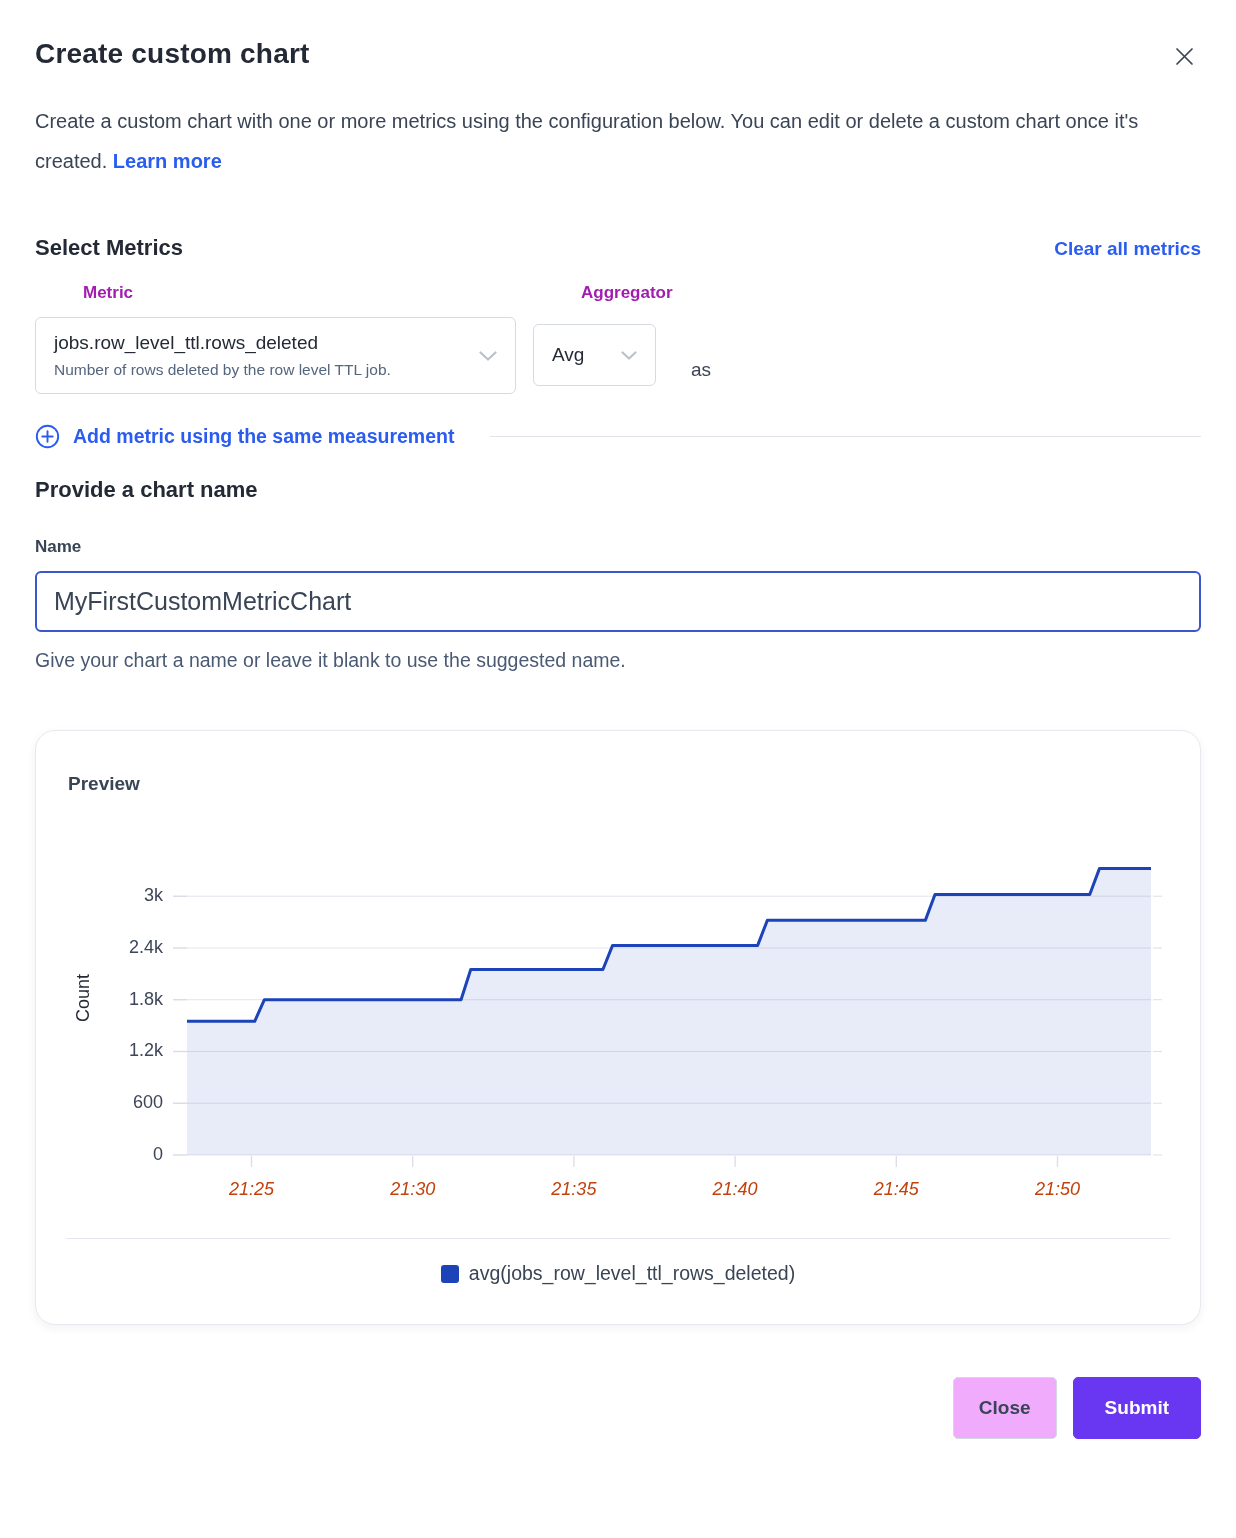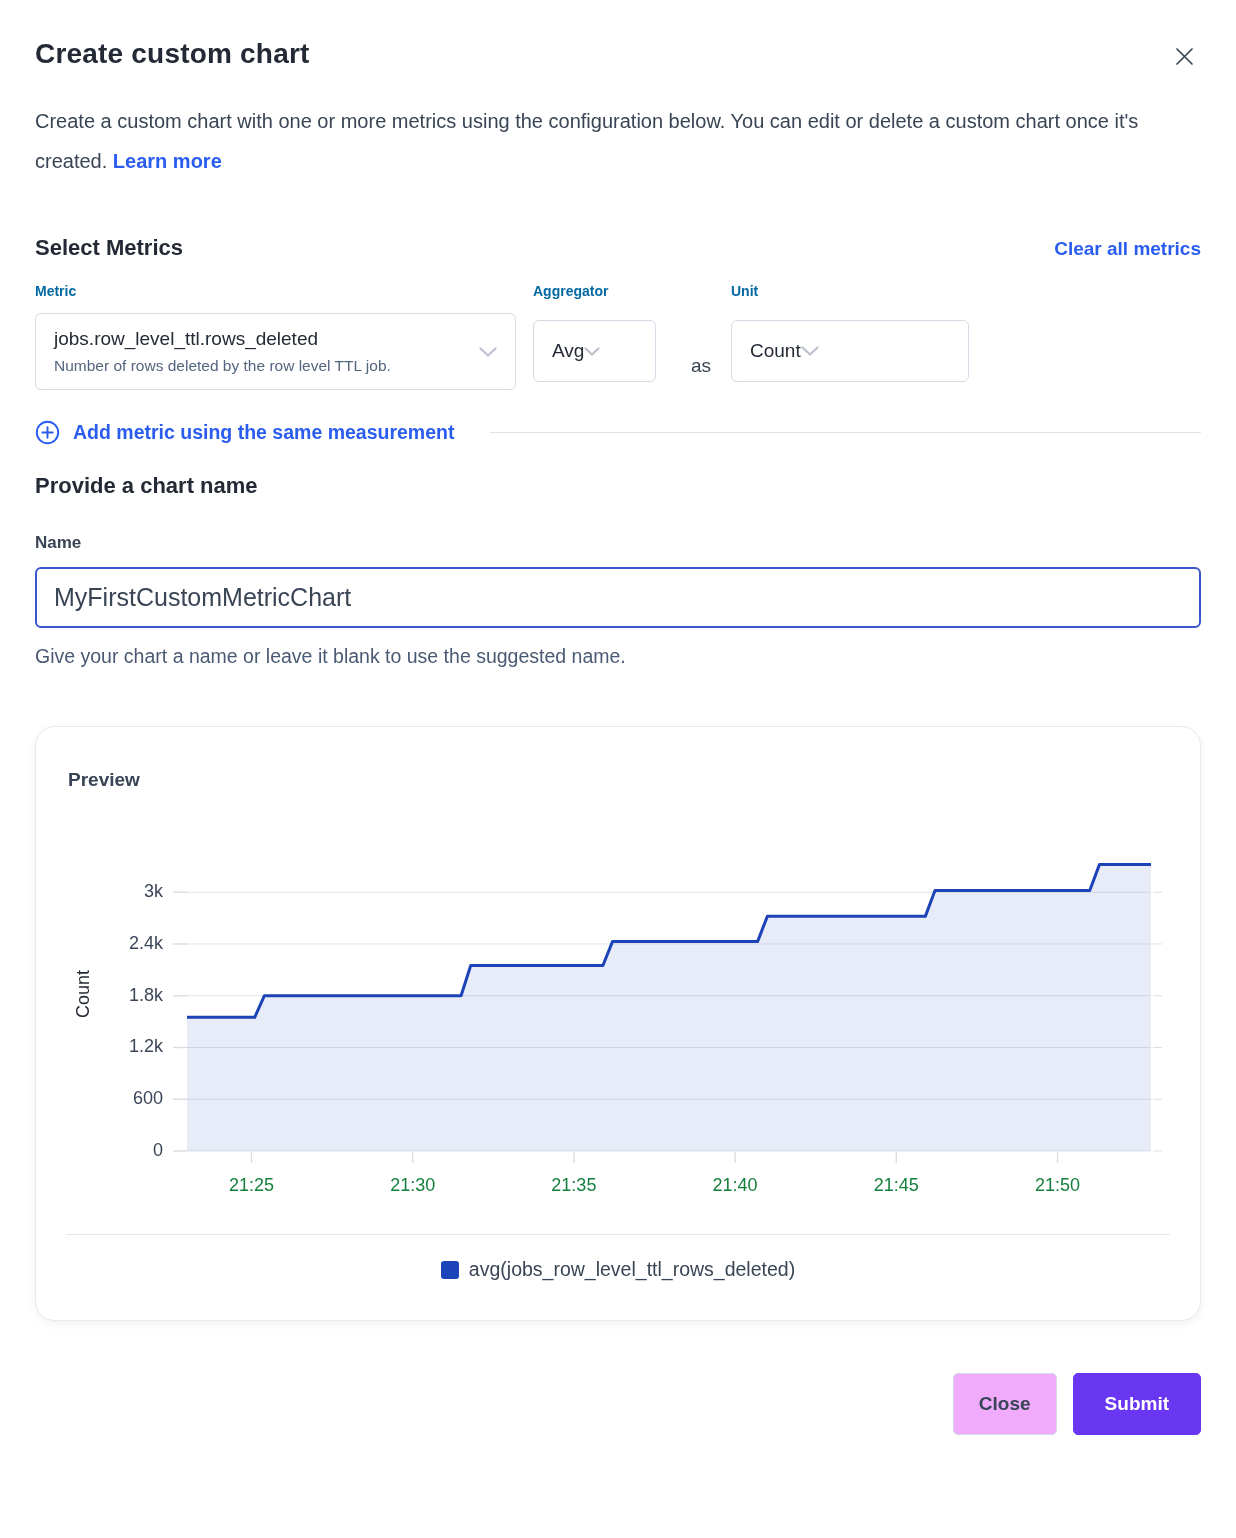--- a/index.html
+++ b/index.html
@@ -16,29 +16,29 @@
   .close-btn { background: none; border: none; cursor: pointer; padding: 6px; margin-top: 2px; line-height: 0; }
   .modal-desc { margin-top: 28px; font-size: 20px; line-height: 40px; color: #394455; max-width: 1160px; }
   a.link { color: #2a5cf0; font-weight: 600; text-decoration: none; cursor: pointer; }
   
   .section-row { display: flex; justify-content: space-between; align-items: baseline; }
   .metrics-head { margin-top: 54px; }
   h2.section-heading { font-size: 22px; font-weight: 700; color: #242a35; }
   .clear-link { font-size: 19px; }
   .controls-row { margin-top: 22px; display: flex; align-items: flex-start; }
   .ctl-col { display: flex; flex-direction: column; }
-  .ctl-label { font-size: 14px; font-weight: 600; color: #0369a1; margin-bottom: 14px; }
+  .ctl-label { font-size: 17px; font-weight: 600; color: #a21caf; margin-bottom: 14px; margin-left: 48px; }
   .col-metric { width: 481px; margin-right: 17px; }
   .col-agg { width: 123px; margin-right: 15px; }
   .col-rate { width: 160px; }
   .col-as { width: 60px; align-self: stretch; display: flex; align-items: flex-end; justify-content: center; padding-bottom: 13px; font-size: 19px; color: #394455; }
   .col-unit { width: 238px; }
   .select-box {
     position: relative; background: #fff; border: 1px solid #d5dae4; border-radius: 6px;
-    height: 62px; display: flex; align-items: center; 
+    height: 62px; display: flex; align-items: center; justify-content: space-between;
     padding: 0 18px; font-size: 19px; color: #242a35; cursor: pointer;
   }
   .short-select { margin-top: 7px; }
   .metric-box { height: 77px; flex-direction: column; align-items: flex-start; justify-content: center; gap: 7px; padding-right: 52px; }
   .metric-value { font-size: 19px; color: #242a35; }
   .metric-desc { font-size: 15.5px; color: #54657e; }
   .metric-box .chev { position: absolute; right: 18px; top: 50%; transform: translateY(-50%); }
   .chev { color: #bac1cd; line-height: 0; }
   .select-box.disabled { background: #eef1f6; border-color: #e2e6ed; color: #a7aebb; cursor: default; }
   .select-box.disabled .chev { color: #c9ced8; }
@@ -63,21 +63,21 @@
   .preview-heading { position: absolute; top: 42px; left: 32px; font-size: 19px; font-weight: 700; color: #394455; }
   .chart-ylabel {
     position: absolute; left: 34px; top: 110px; height: 314px; width: 26px;
     display: flex; align-items: center; justify-content: center;
     writing-mode: vertical-rl; transform: rotate(180deg);
     font-size: 18px; color: #242a35;
   }
   .chart-plot { position: absolute; left: 151px; top: 110px; width: 964px; height: 314px; }
   .chart-plot svg { overflow: visible; display: block; }
   .y-tick { position: absolute; width: 70px; right: calc(100% + 24px); text-align: right; font-size: 18px; color: #3c4658; }
-  .x-tick { position: absolute; width: 90px; text-align: center; font-size: 18px; color: #15803d; }
+  .x-tick { position: absolute; width: 90px; text-align: center; font-size: 18px; color: #c2410c; font-style: italic; }
   .card-divider { position: absolute; left: 30px; right: 30px; top: 507px; border-top: 1px solid #e5e7ee; }
   .legend-row { position: absolute; left: 0; right: 0; top: 531px; display: flex; align-items: center; justify-content: center; gap: 10px; }
   .legend-swatch { width: 18px; height: 18px; border-radius: 3px; background: #1c43b8; }
   .legend-label { font-size: 19.5px; color: #394455; }
   
   .footer-row { margin-top: 52px; display: flex; justify-content: flex-end; gap: 16px; }
   .btn { height: 62px; border-radius: 5px; font-size: 19px; font-weight: 600; cursor: pointer;
          font-family: "Liberation Sans", "DejaVu Sans", sans-serif; }
   .btn-close { background: #f0abfc; border: 1px solid #d3d8e2; color: #394455; padding: 0 25px; }
   .btn-submit { background: #6936f2; border: 1px solid #6936f2; color: #fff; padding: 0 31px; }
@@ -131,31 +131,20 @@
         <svg width="16" height="9" viewBox="0 0 16 9">
             <polyline points="1.5,1.5 8,7.5 14.5,1.5" fill="none" stroke="currentColor" stroke-width="2.2" stroke-linecap="round" stroke-linejoin="round"></polyline>
           </svg>
       </span>
     </div>
   </div>
 
 
   <div class="col-as">as</div>
 
-  <div class="ctl-col col-unit">
-    <span class="ctl-label">Unit</span>
-    <div class="select-box short-select">
-      <span>Count</span>
-      <span class="chev">
-        <svg width="18" height="10" viewBox="0 0 18 10">
-            <polyline points="1.5,1.5 9,8.5 16.5,1.5" fill="none" stroke="currentColor" stroke-width="2.2" stroke-linecap="round" stroke-linejoin="round"></polyline>
-          </svg>
-      </span>
-    </div>
-  </div>
 </div>
 
 <div class="add-row">
   <a class="link add-link">
     <span style="line-height:0;">
       <svg width="25" height="25" viewBox="0 0 25 25">
           <circle cx="12.5" cy="12.5" r="10.7" fill="none" stroke="#2a5cf0" stroke-width="1.9"></circle>
           <path d="M12.5 7.3 V17.7 M7.3 12.5 H17.7" stroke="#2a5cf0" stroke-width="1.9" stroke-linecap="round"></path>
         </svg>
     </span>

